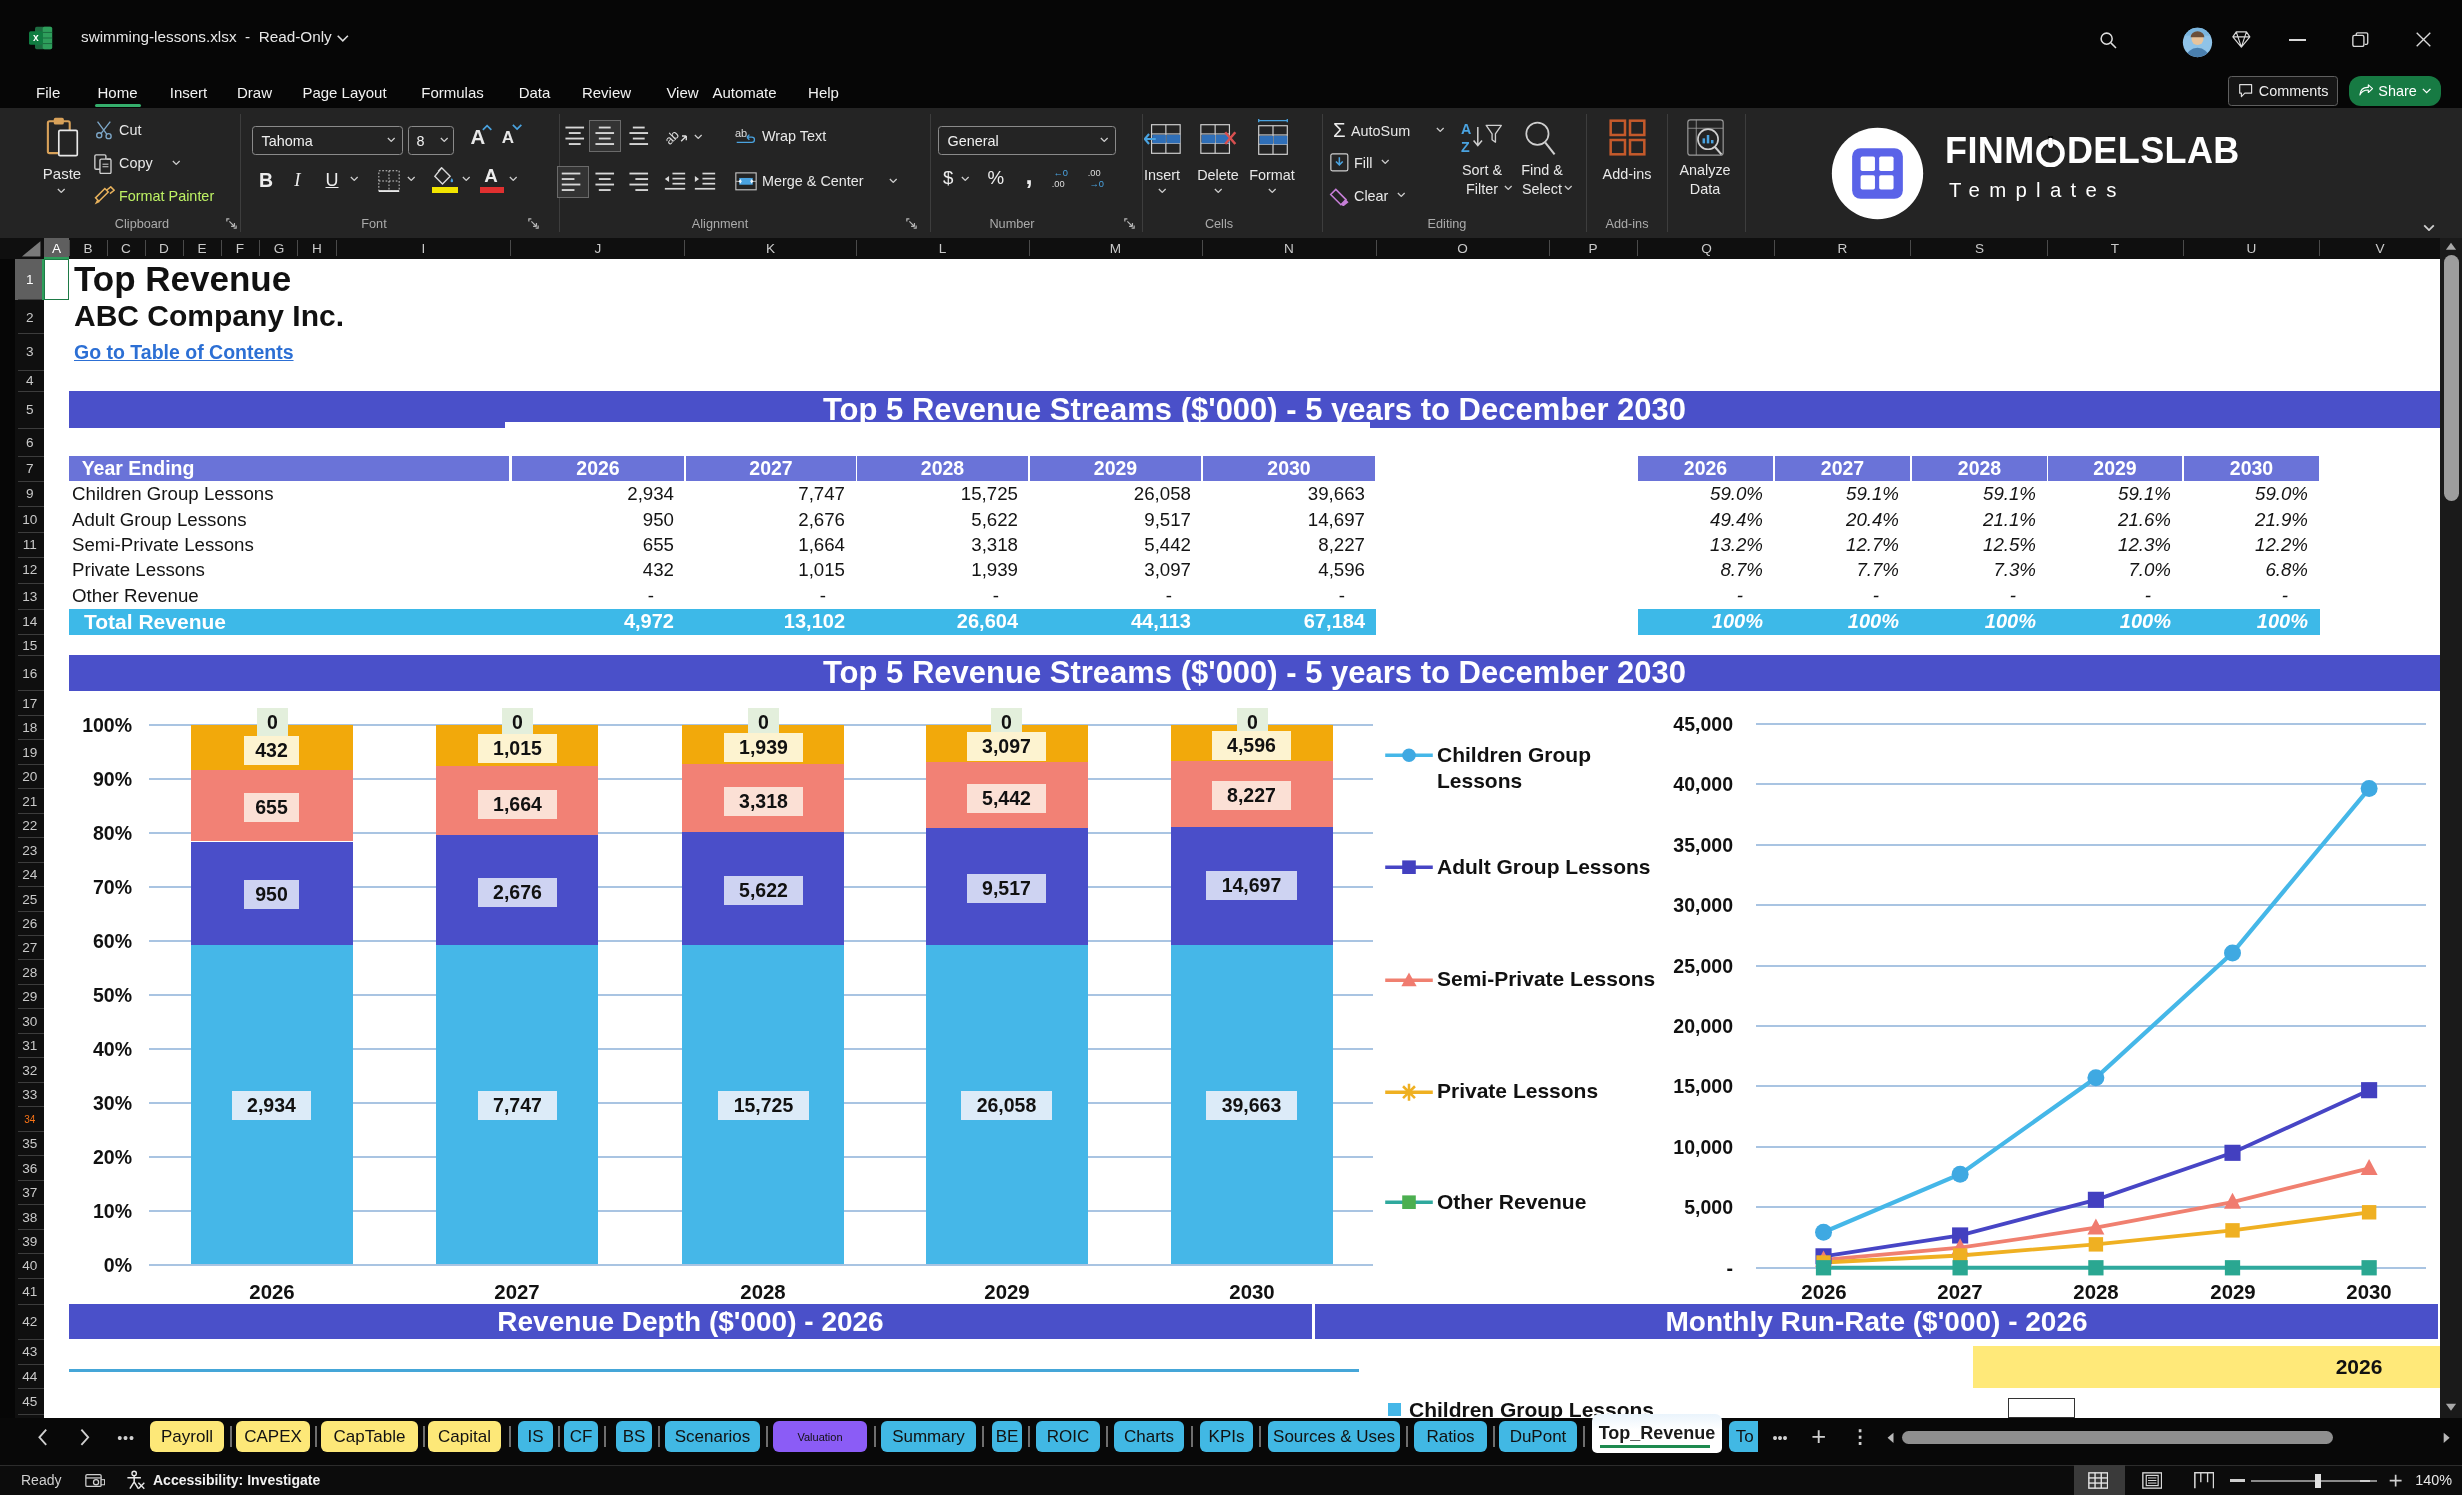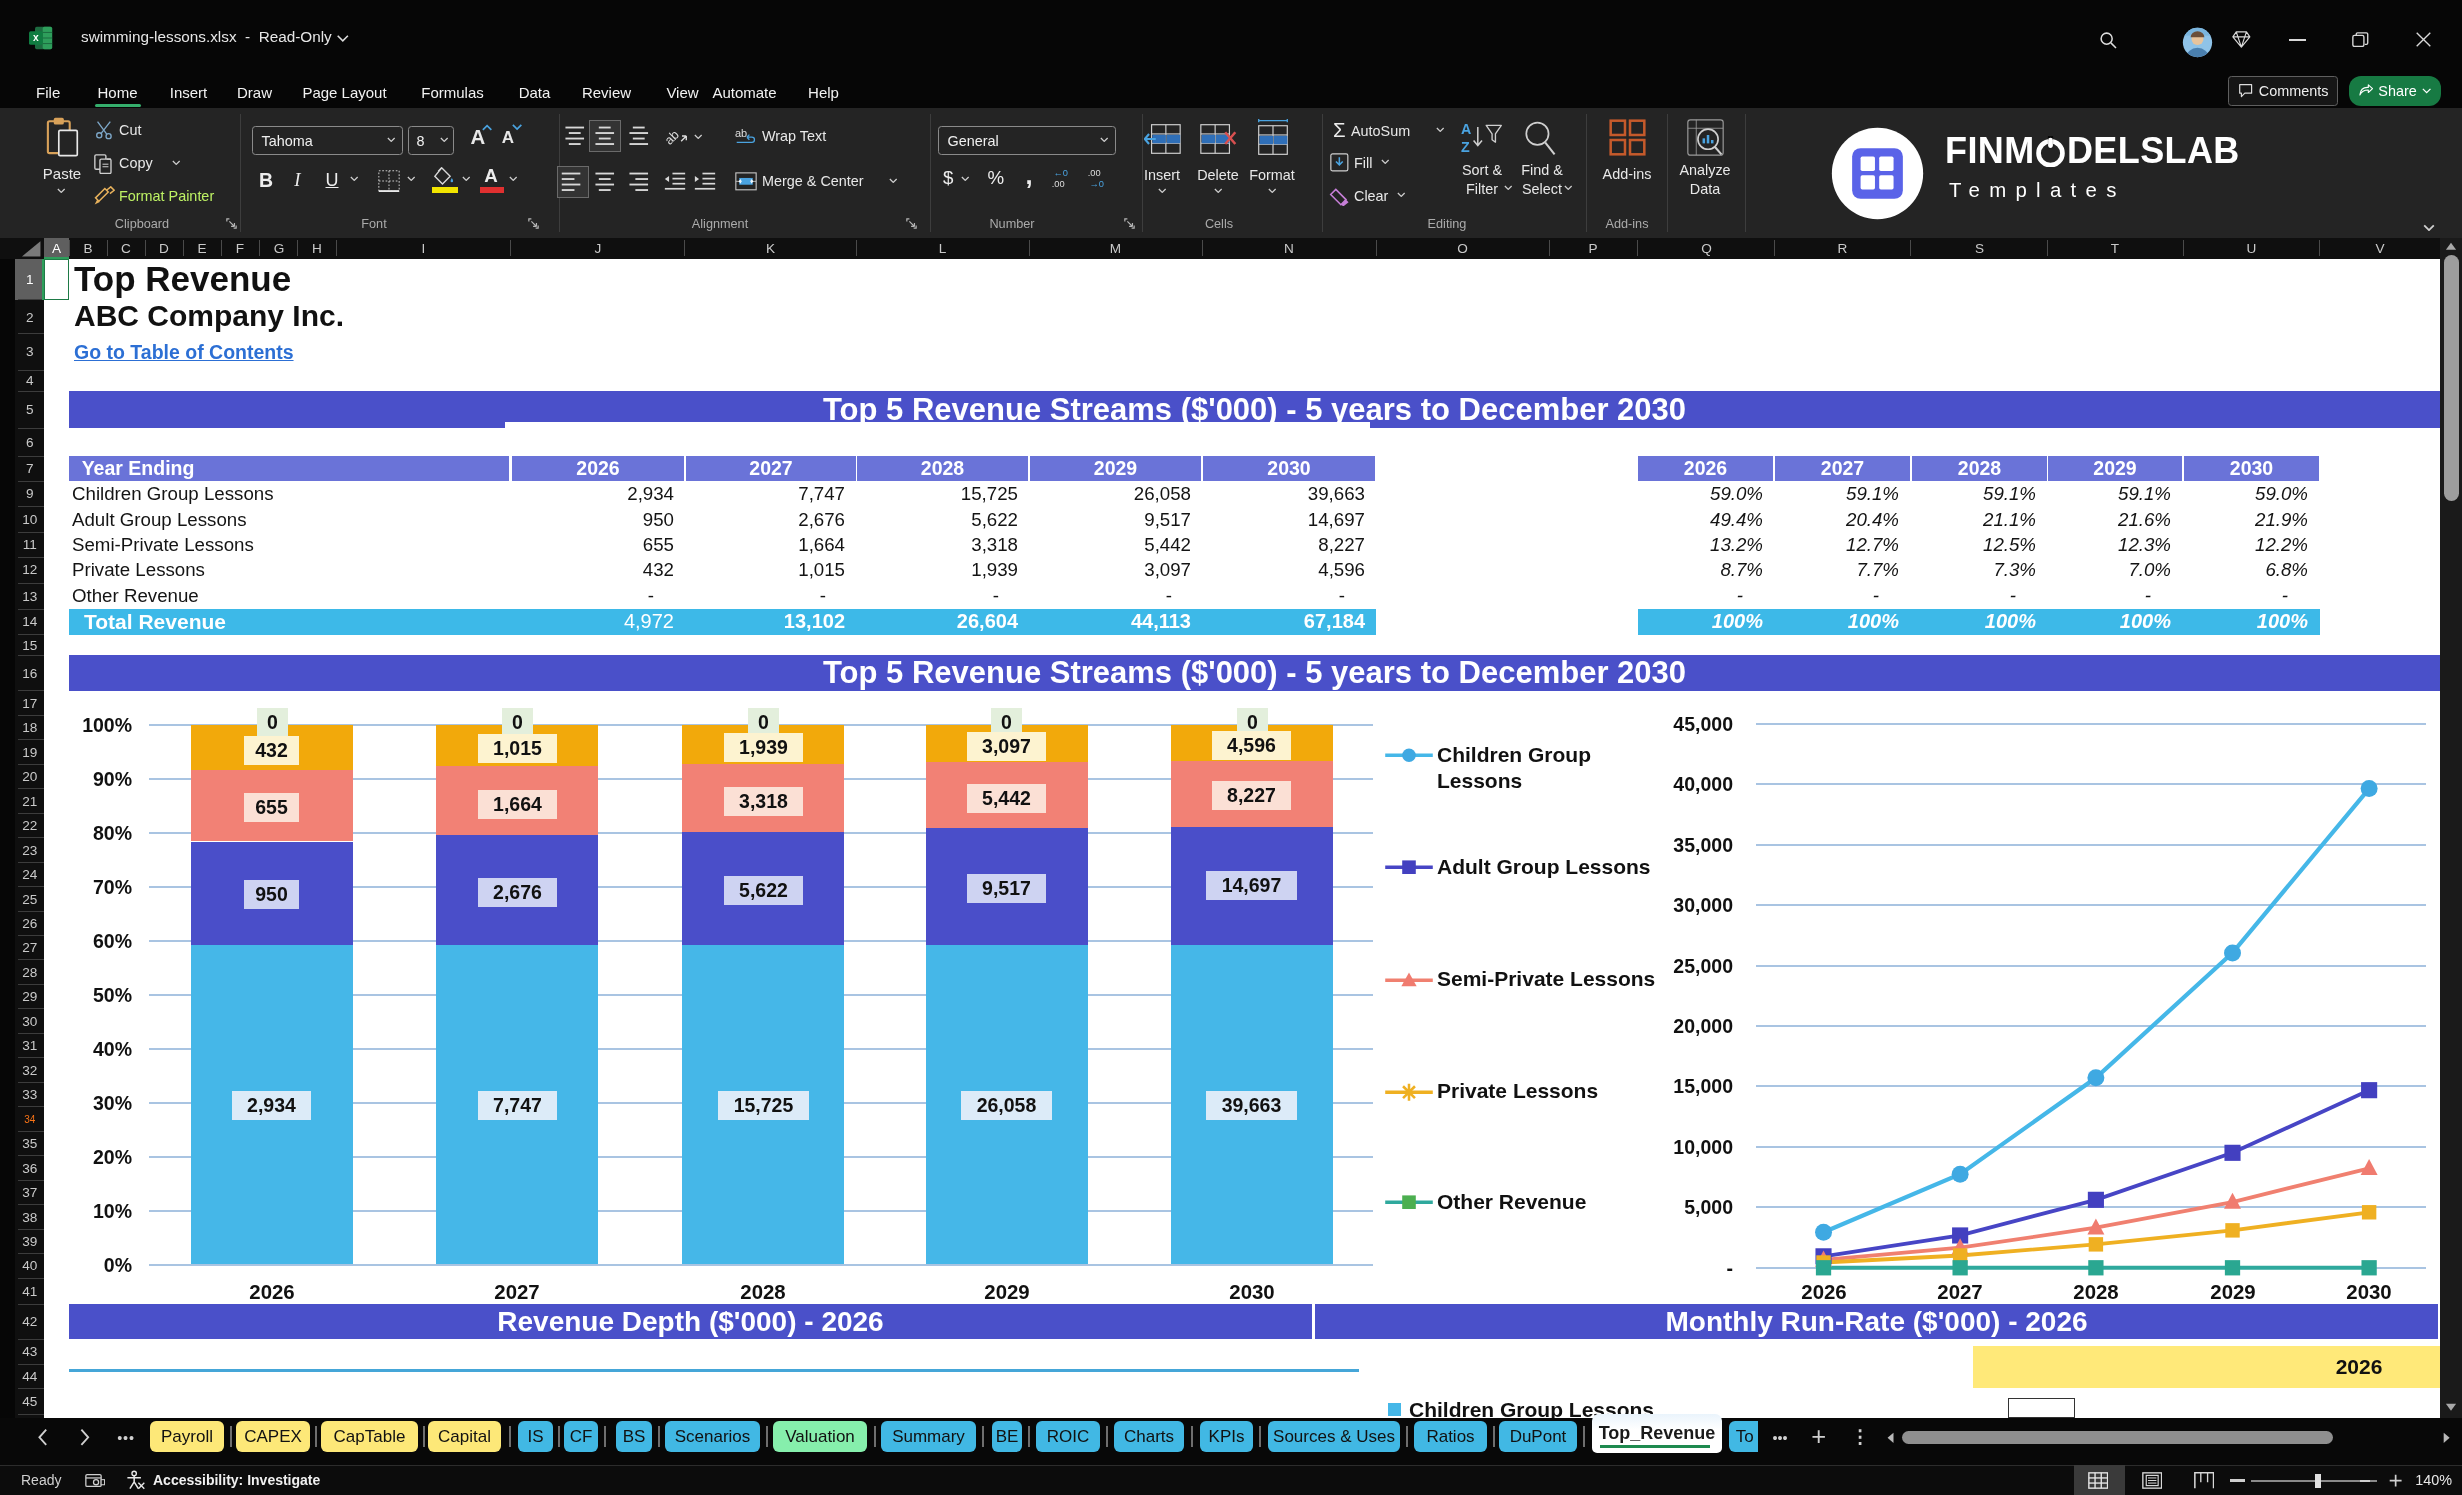--- a/index.html
+++ b/index.html
@@ -823,21 +823,21 @@
 <div class="a cr" style="left:856px;top:583px;width:143px;height:25.5px;color:#141414;font-size:18.7px">-</div>
 <div class="a cr" style="left:1029px;top:583px;width:143px;height:25.5px;color:#141414;font-size:18.7px">-</div>
 <div class="a cr" style="left:1202px;top:583px;width:143px;height:25.5px;color:#141414;font-size:18.7px">-</div>
 <div class="a cr" style="left:1638px;top:583px;width:105px;height:25.5px;color:#141414;font-size:18.7px;font-style:italic">-</div>
 <div class="a cr" style="left:1774px;top:583px;width:105px;height:25.5px;color:#141414;font-size:18.7px;font-style:italic">-</div>
 <div class="a cr" style="left:1911px;top:583px;width:105px;height:25.5px;color:#141414;font-size:18.7px;font-style:italic">-</div>
 <div class="a cr" style="left:2047px;top:583px;width:104px;height:25.5px;color:#141414;font-size:18.7px;font-style:italic">-</div>
 <div class="a cr" style="left:2183px;top:583px;width:105px;height:25.5px;color:#141414;font-size:18.7px;font-style:italic">-</div>
 <div class="a" style="left:69px;top:609px;width:1307px;height:25.5px;background:#3db9e8"></div>
 <div class="a cl" style="left:84px;top:609px;width:339px;height:25.5px;color:#fff;font-size:21px;font-weight:bold">Total Revenue</div>
-<div class="a cr" style="left:511px;top:609px;width:163px;height:25.5px;color:#fff;font-size:20px;font-weight:normal">4,972</div>
+<div class="a cr" style="left:511px;top:609px;width:163px;height:25.5px;color:#fff;font-size:20px;font-weight:bold">4,972</div>
 <div class="a cr" style="left:685px;top:609px;width:160px;height:25.5px;color:#fff;font-size:20px;font-weight:bold">13,102</div>
 <div class="a cr" style="left:856px;top:609px;width:162px;height:25.5px;color:#fff;font-size:20px;font-weight:bold">26,604</div>
 <div class="a cr" style="left:1029px;top:609px;width:162px;height:25.5px;color:#fff;font-size:20px;font-weight:bold">44,113</div>
 <div class="a cr" style="left:1202px;top:609px;width:163px;height:25.5px;color:#fff;font-size:20px;font-weight:bold">67,184</div>
 <div class="a" style="left:1638px;top:609px;width:682px;height:25.5px;background:#3db9e8"></div>
 <div class="a cr" style="left:1638px;top:609px;width:125px;height:25.5px;color:#fff;font-size:20px;font-weight:bold;font-style:italic">100%</div>
 <div class="a cr" style="left:1774px;top:609px;width:125px;height:25.5px;color:#fff;font-size:20px;font-weight:bold;font-style:italic">100%</div>
 <div class="a cr" style="left:1911px;top:609px;width:125px;height:25.5px;color:#fff;font-size:20px;font-weight:bold;font-style:italic">100%</div>
 <div class="a cr" style="left:2047px;top:609px;width:124px;height:25.5px;color:#fff;font-size:20px;font-weight:bold;font-style:italic">100%</div>
 <div class="a cr" style="left:2183px;top:609px;width:125px;height:25.5px;color:#fff;font-size:20px;font-weight:bold;font-style:italic">100%</div>
@@ -1117,21 +1117,21 @@
   </div>
 <div class="a cl" style="left:564px;top:1421px;width:34px;height:31px;background:#41b8e4;border-radius:6px;color:#111;font-size:17px">
     <span style="margin:0 auto">CF</span>
   </div>
 <div class="a cl" style="left:616px;top:1421px;width:36px;height:31px;background:#41b8e4;border-radius:6px;color:#111;font-size:17px">
     <span style="margin:0 auto">BS</span>
   </div>
 <div class="a cl" style="left:665px;top:1421px;width:95px;height:31px;background:#41b8e4;border-radius:6px;color:#111;font-size:17px">
     <span style="margin:0 auto">Scenarios</span>
   </div>
-<div class="a cl" style="left:773px;top:1421px;width:94px;height:31px;background:#86efac;border-radius:6px;color:#111;font-size:17px">
+<div class="a cl" style="left:773px;top:1421px;width:94px;height:31px;background:#8b5cf6;border-radius:6px;color:#111;font-size:11px">
     <span style="margin:0 auto">Valuation</span>
   </div>
 <div class="a cl" style="left:881px;top:1421px;width:95px;height:31px;background:#41b8e4;border-radius:6px;color:#111;font-size:17px">
     <span style="margin:13px auto">Summary</span>
   </div>
 <div class="a cl" style="left:992px;top:1421px;width:30px;height:31px;background:#41b8e4;border-radius:6px;color:#111;font-size:17px">
     <span style="margin:0 auto">BE</span>
   </div>
 <div class="a cl" style="left:1036px;top:1421px;width:64px;height:31px;background:#41b8e4;border-radius:6px;color:#111;font-size:17px">
     <span style="margin:0 auto">ROIC</span>

